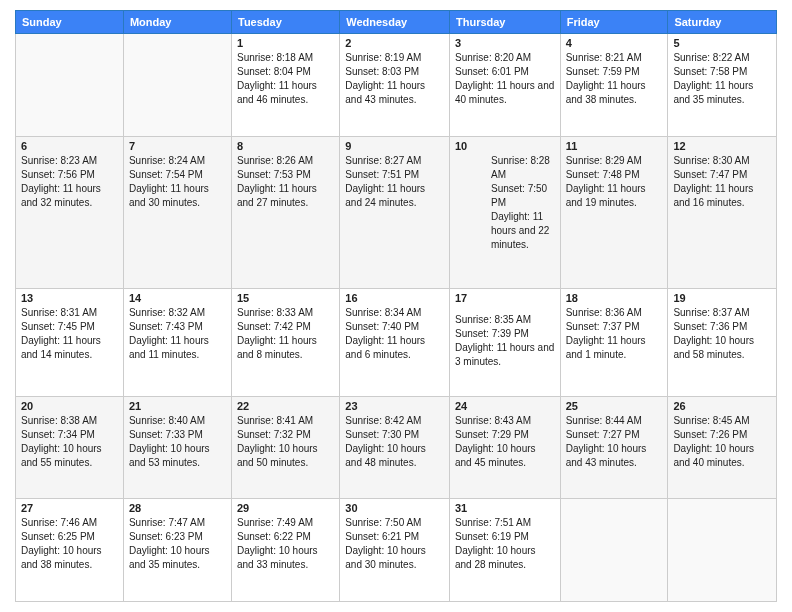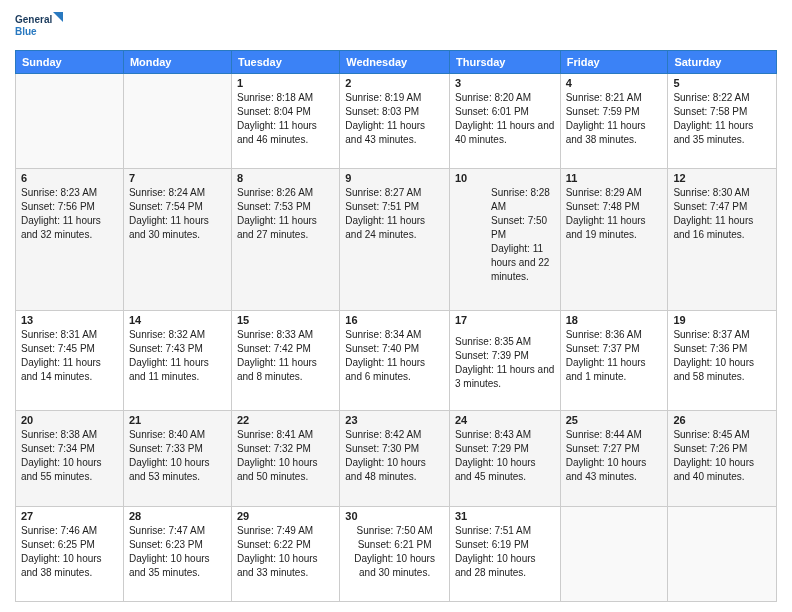--- a/index.html
+++ b/index.html
@@ -81,33 +81,20 @@
       line-height: 1.4;
     }
     .empty-cell {
       background: #f9f9f9 !important;
     }
   </style>
 </head>
 <body>
 
 <div class="page">
-  <div class="header">
-    <div class="logo">
-  <svg width="50" height="32" viewBox="0 0 50 32">
-    <text x="0" y="13" font-size="10" font-weight="bold" fill="#1a3a5c" font-family="Arial">General</text>
-    <text x="0" y="25" font-size="10" font-weight="bold" fill="#2979c0" font-family="Arial">Blue</text>
-    <polygon points="38,2 48,2 48,12" fill="#2979c0"></polygon>
-  </svg>
-</div>
-    <div class="title-area">
-      <div class="main-title"></div>
-      <div class="subtitle"></div>
-    </div>
-  </div>
 
   <table class="calendar">
     <thead>
       <tr>
       <th>Sunday</th>
           <th>Monday</th>
           <th>Tuesday</th>
           <th>Wednesday</th>
           <th>Thursday</th>
           <th>Friday</th>
@@ -295,21 +282,21 @@
 Daylight: 10 hours and 35 minutes.</div>
           </td>
           <td>
             <span class="day-num">29</span>
             <div class="day-detail" style="white-space: pre-line;">Sunrise: 7:49 AM
 Sunset: 6:22 PM
 Daylight: 10 hours and 33 minutes.</div>
           </td>
           <td>
             <span class="day-num">30</span>
-            <div class="day-detail" style="white-space: pre-line; text-align: center;">Sunrise: 7:50 AM
+            <div class="day-detail" style="white-space: pre-line;">Sunrise: 7:50 AM
 Sunset: 6:21 PM
 Daylight: 10 hours and 30 minutes.</div>
           </td>
           <td>
             <span class="day-num">31</span>
             <div class="day-detail" style="white-space: pre-line;">Sunrise: 7:51 AM
 Sunset: 6:19 PM
 Daylight: 10 hours and 28 minutes.</div>
           </td>
           <td class="empty-cell"></td>

